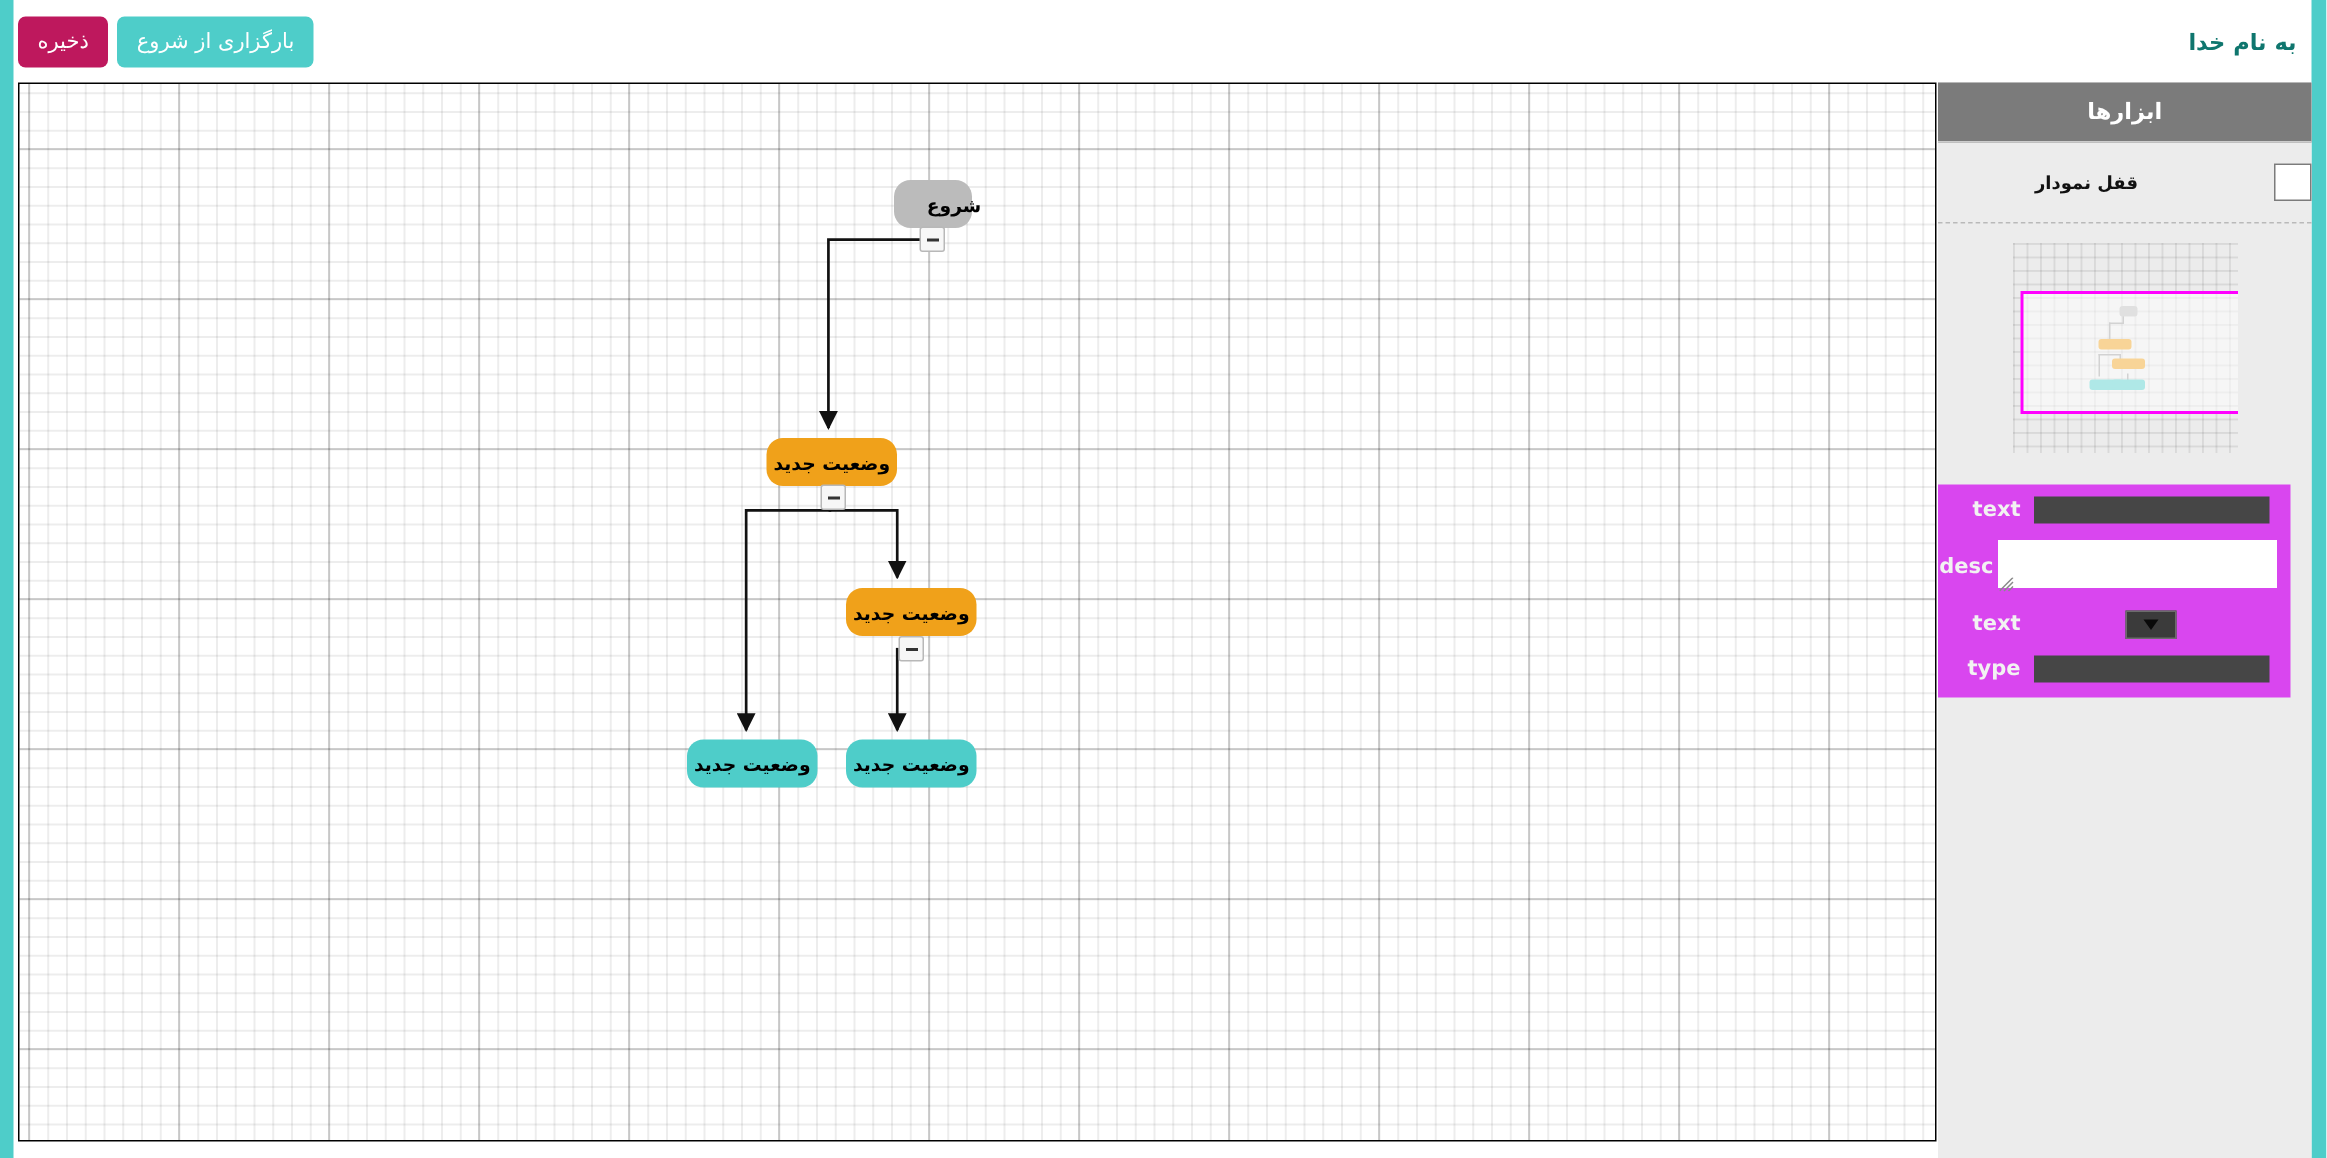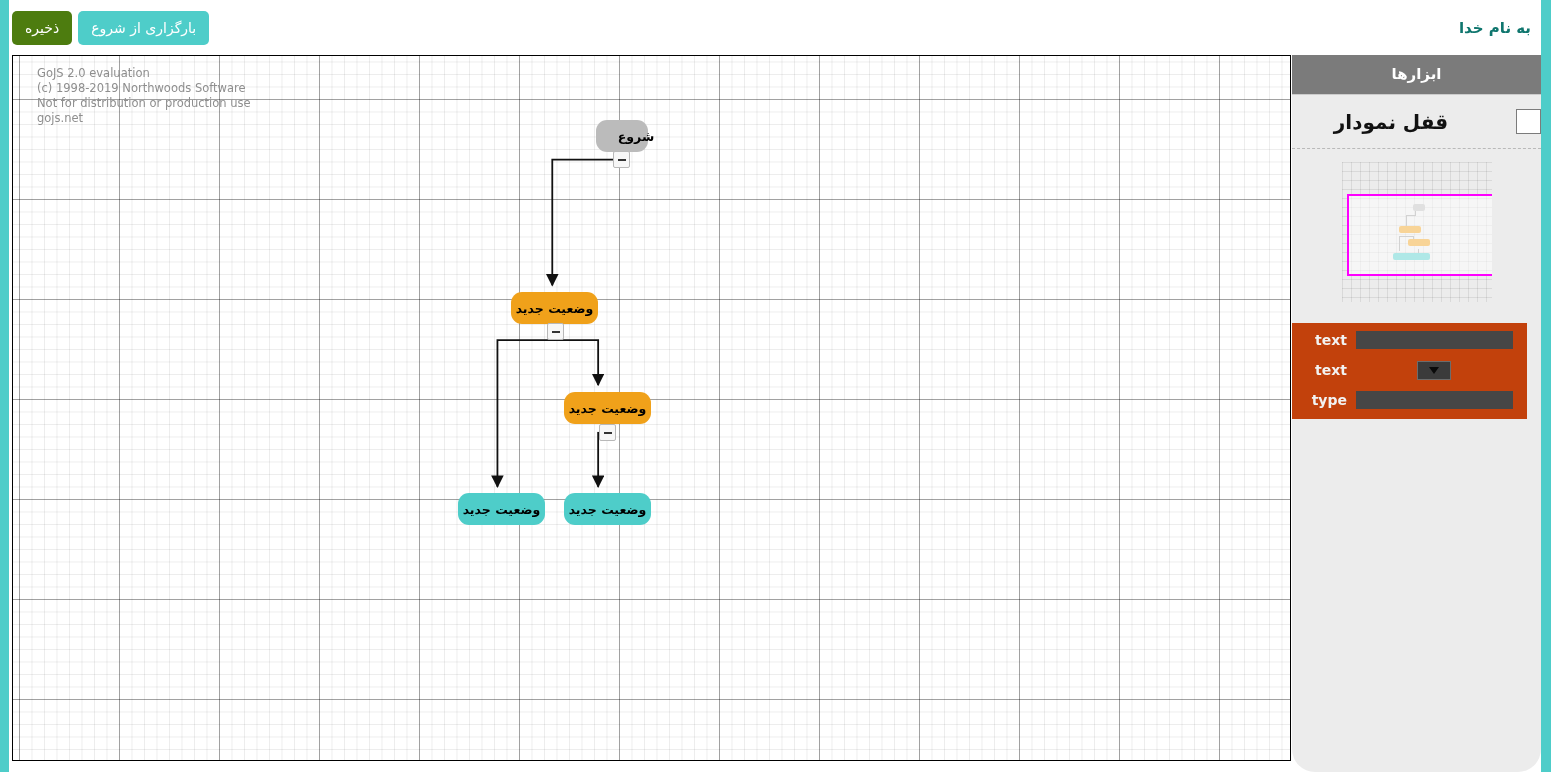--- a/index.html
+++ b/index.html
@@ -41,21 +41,21 @@
     font-size: 14px;
     font-family: "DejaVu Sans", "Liberation Sans", sans-serif;
     padding: 0 13px;
     height: 34px;
     line-height: 34px;
     cursor: pointer;
     white-space: nowrap;
     text-align: center;
     direction: rtl;
   }
-  .btn-save   { background: #4d7c0f; }
+  .btn-save   { background: #be185d; }
   .btn-load   { background: #4ecdc9; }
 
   
   .app-title {
     position: absolute;
     top: 19px;
     right: 10px;
     font-size: 15px;
     font-weight: bold;
     color: #0f766e;
@@ -152,21 +152,20 @@
   
   #sidebar {
     position: absolute;
     top: 55px;
     right: 0px;
     width: 249px;
     height: 717px;
     background: #ececec;
     box-sizing: border-box;
     direction: rtl;
-    border-radius: 23px;
   }
   .panel-header {
     height: 39px;
     line-height: 39px;
     background: #7b7b7b;
     color: #ffffff;
     text-align: center;
     font-size: 15px;
     font-weight: bold;
     border-bottom: 1px solid #cccccc;
@@ -176,21 +175,21 @@
     height: 53px;
     border-bottom: 1px dashed #b9b9b9;
     display: flex;
     align-items: center;
     justify-content: flex-start;
     padding: 0 0 0 0;
   }
   .lock-label {
     flex: 1;
     text-align: center;
-    font-size: 20px;
+    font-size: 12px;
     font-weight: bold;
     color: #111111;
     padding-right: 14px;
   }
   .lock-checkbox {
     width: 25px;
     height: 25px;
     background: #ffffff;
     border: 1px solid #7b7b7b;
     margin-left: 12px;
@@ -240,21 +239,21 @@
     position: absolute;
     background: #9b9b9b;
   }
 
   
   .inspector {
     position: absolute;
     left: 0px;
     right: 14px;
     top: 268px;
-    background: #c2410c;
+    background: #d946ef;
     padding: 7px 9px 7px 9px;
     box-sizing: border-box;
     width: 235px;
   }
   .prop-row {
     display: flex;
     flex-direction: row;
     align-items: center;
     justify-content: flex-start;
     margin-bottom: 10px;
@@ -341,24 +340,20 @@
 
   <div class="toolbar-left">
     <button class="btn btn-save">ذخیره</button>
     <button class="btn btn-load">بارگزاری از شروع</button>
   </div>
 
   <div class="app-title">به نام خدا</div>
 
   <div id="diagram-canvas">
 
-    <div class="watermark">GoJS 2.0 evaluation
-(c) 1998-2019 Northwoods Software
-Not for distribution or production use
-gojs.net</div>
 
     <svg class="diagram-layer" viewBox="0 0 1279 706" xmlns="http://www.w3.org/2000/svg">
       <defs>
         <marker id="arrow" viewBox="0 0 10 10" refX="9" refY="5" markerWidth="7" markerHeight="7" orient="auto-start-reverse">
           <path d="M 0 0 L 10 5 L 0 10 z" fill="#111111"></path>
         </marker>
       </defs>
 
       <path d="M 608 104 L 608 104 L 540 104 L 540 230" fill="none" stroke="#111111" stroke-width="1.8" marker-end="url(#arrow)"></path>
 
@@ -425,20 +420,31 @@
 
     <div class="inspector">
 
       <div class="prop-row">
         <div class="prop-field">
           <input class="inp-text" type="text" value="" style="">
         </div>
         <div class="prop-label">text</div>
       </div>
 
+      <div class="prop-row">
+        <div class="prop-field">
+          <div class="desc-wrap">
+            <textarea class="inp-desc" placeholder="" style=""></textarea>
+            <svg class="desc-handle" viewBox="0 0 10 10" xmlns="http://www.w3.org/2000/svg">
+              <path d="M0 9 L9 0 M3 9 L9 3 M6 9 L9 6" stroke="#8a8a8a" stroke-width="1" fill="none"></path>
+            </svg>
+          </div>
+        </div>
+        <div class="prop-label">desc</div>
+      </div>
 
       <div class="prop-row">
         <div class="prop-field">
           <div class="inp-type">
             <span class="caret"></span>
           </div>
         </div>
         <div class="prop-label">text</div>
       </div>
 

